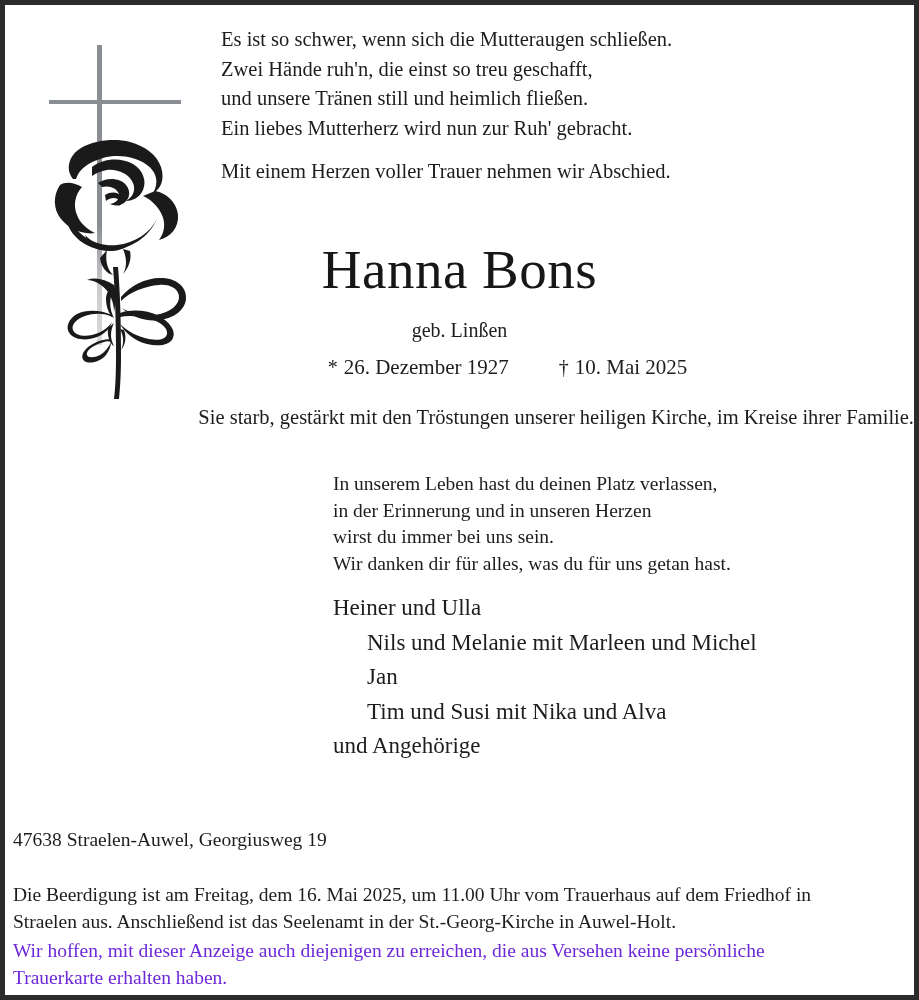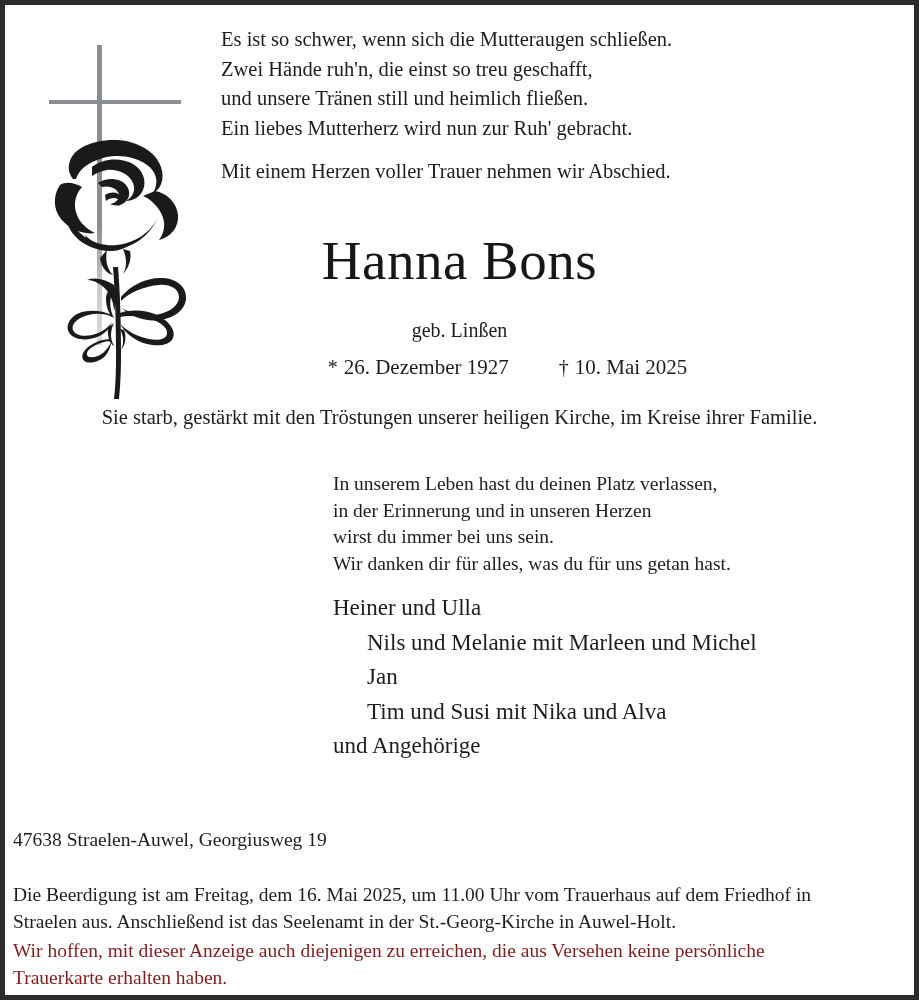--- a/index.html
+++ b/index.html
@@ -73,21 +73,21 @@
     position: absolute;
     left: 216px;
     top: 152px;
     font-size: 20.5px;
     line-height: 29px;
     color: #1d1d1d;
   }
   .name {
     position: absolute;
     left: 0;
-    top: 225px;
+    top: 234px;
     width: 909px;
     text-align: center;
     font-size: 55px;
     line-height: 62px;
     font-weight: 400;
     color: #17171a;
     letter-spacing: 0.5px;
   }
   .maiden {
     position: absolute;
@@ -117,21 +117,21 @@
   }
   .dates .gap {
     display: inline-block;
     width: 50px;
   }
   .died-line {
     position: absolute;
     left: 0;
     top: 398px;
     width: 909px;
-    text-align: center;
+    text-align: right;
     font-size: 20.5px;
     line-height: 28px;
     color: #1d1d1d;
   }
   .verse-mid {
     position: absolute;
     left: 328px;
     top: 466px;
     font-size: 19.5px;
     line-height: 26.5px;
@@ -171,21 +171,21 @@
     color: #1d1d1d;
     white-space: pre-line;
   }
   .hope {
     position: absolute;
     left: 8px;
     top: 932px;
     width: 897px;
     font-size: 19.5px;
     line-height: 27px;
-    color: #7f1d1d;
+    color: #6d28d9;
     white-space: pre-line;
   }
 </style>
 </head>
 <body>
 
 <div id="notice">
   <div class="page">
 
     <div class="emblem">

